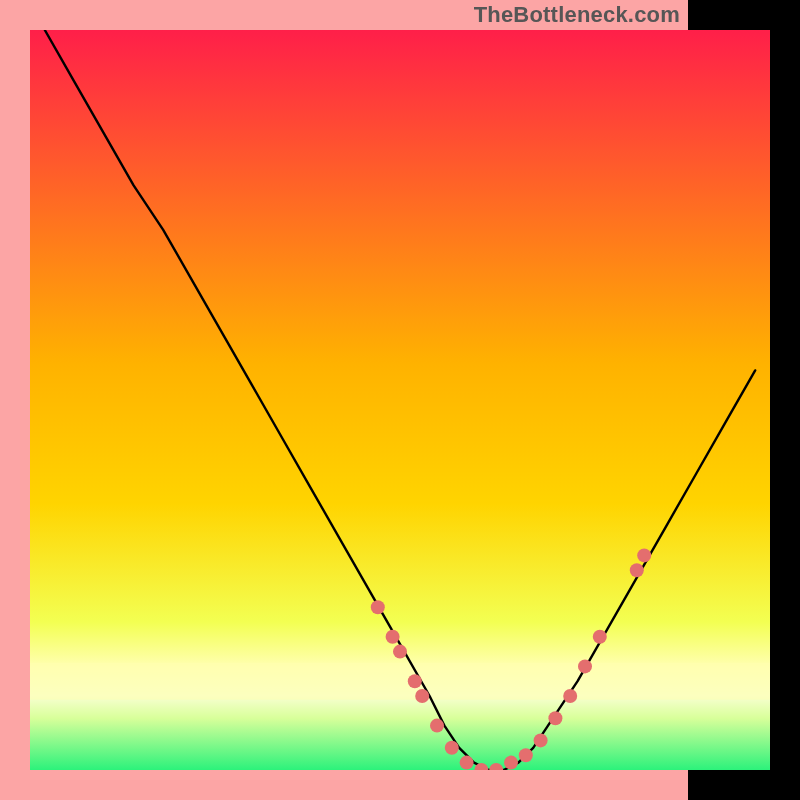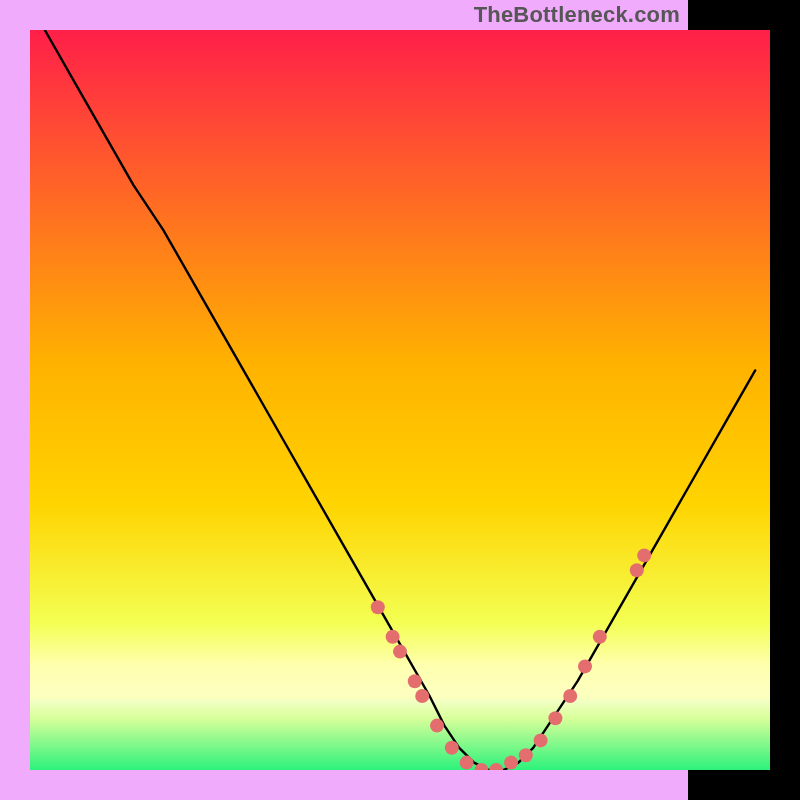--- a/index.html
+++ b/index.html
@@ -7,21 +7,21 @@
     padding: 0;
     width: 800px;
     height: 800px;
     background: #000;
     overflow: hidden;
   }
   .frame {
     position: relative;
     width: 688px;
     height: 800px;
-    background: #f0abfc;
+    background: #fca5a5;
   }
   .plot {
     position: absolute;
     left: 30px;
     top: 30px;
     width: 740px;
     height: 740px;
   }
   .watermark {
     position: absolute;

